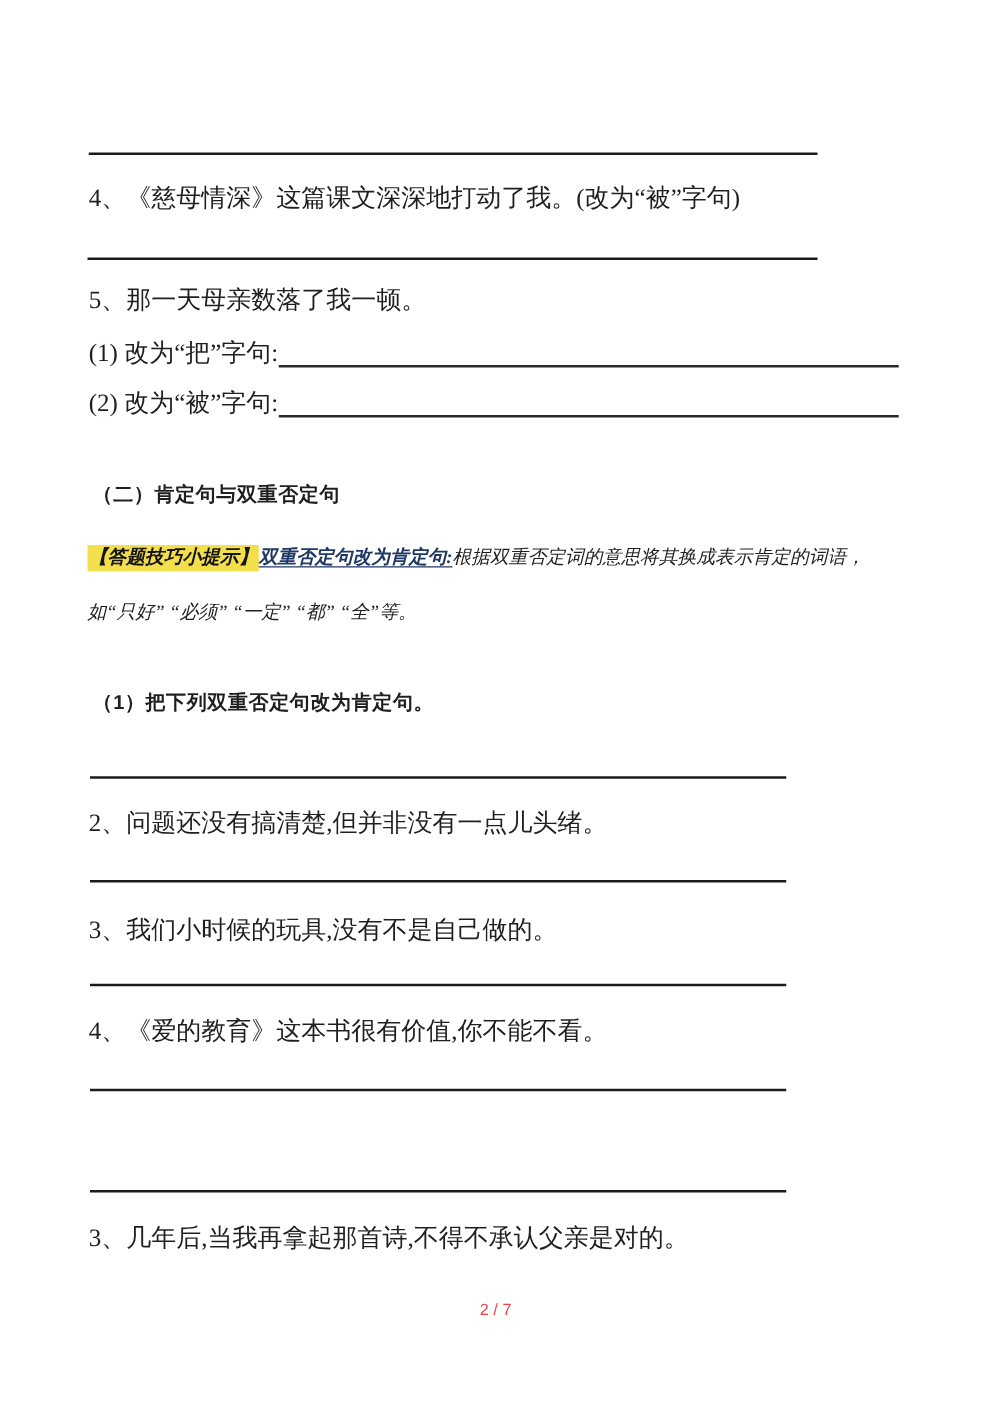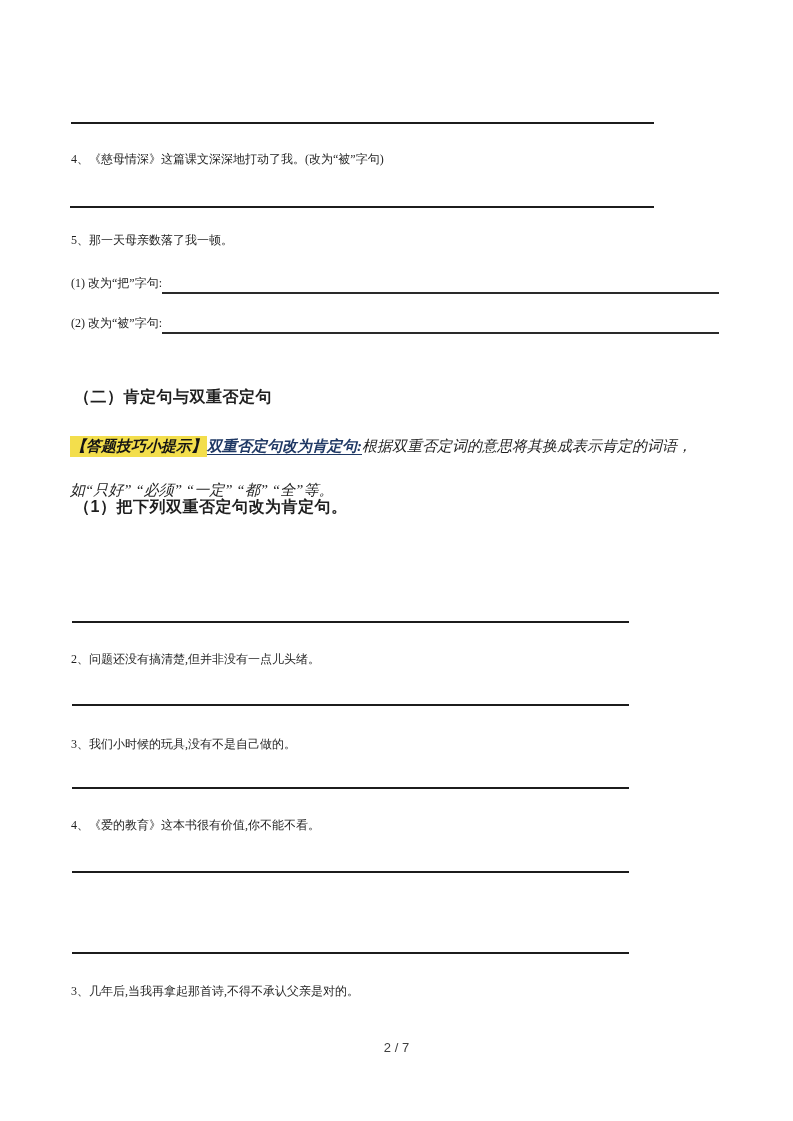--- a/index.html
+++ b/index.html
@@ -8,21 +8,21 @@
     position:relative;
     width:793px; height:1121px;
     background:#ffffff;
     font-family:"Liberation Serif","DejaVu Serif",serif;
     color:#1f1f1f;
     overflow:hidden;
   }
   .row {
     position:absolute;
     left:71px;
-    font-size:12px;
+    font-size:20px;
     line-height:22px;
     white-space:nowrap;
     color:#1f1f1f;
   }
   .rule {
     position:absolute;
     height:2px;
     background:#1c1c1c;
   }
   .heading {
@@ -60,21 +60,21 @@
     color:#1F3864;
     font-weight:bold;
     text-decoration:underline;
     text-underline-offset:3px;
   }
   .page-number {
     position:absolute;
     left:0; width:100%;
     text-align:center;
     font-size:13px;
-    color:#404040;
+    color:#ef4444;
     font-family:"Liberation Sans","DejaVu Sans",sans-serif;
   }
 </style>
 </head>
 <body>
 
 <div class="page">
 
   <div class="rule" style="top:122px; left:71px; width:583px;"></div>
 
@@ -94,21 +94,21 @@
     <span class="blank"></span>
   </div>
 
   <div class="row tip" style="top:436px;">
     <span class="tip-badge">【答题技巧小提示】</span><span class="tip-link">双重否定句改为肯定句:</span><span>根据双重否定词的意思将其换成表示肯定的词语，</span>
   </div>
 
   <div class="row heading" style="top:386px;">（二）肯定句与双重否定句</div>
   <div class="row tip" style="top:480px;">如“只好” “必须” “一定” “都” “全”等。</div>
 
-  <div class="row heading" style="top:496px;">（1）把下列双重否定句改为肯定句。</div>
+  <div class="row heading" style="top:552px;">（1）把下列双重否定句改为肯定句。</div>
 
   <div class="rule" style="top:621px; left:72px; width:557px;"></div>
 
   <div class="row" style="top:648px;">2、问题还没有搞清楚,但并非没有一点儿头绪。</div>
   <div class="rule" style="top:704px; left:72px; width:557px;"></div>
 
   <div class="row" style="top:733px;">3、我们小时候的玩具,没有不是自己做的。</div>
   <div class="rule" style="top:787px; left:72px; width:557px;"></div>
 
   <div class="row" style="top:814px;">4、《爱的教育》这本书很有价值,你不能不看。</div>

